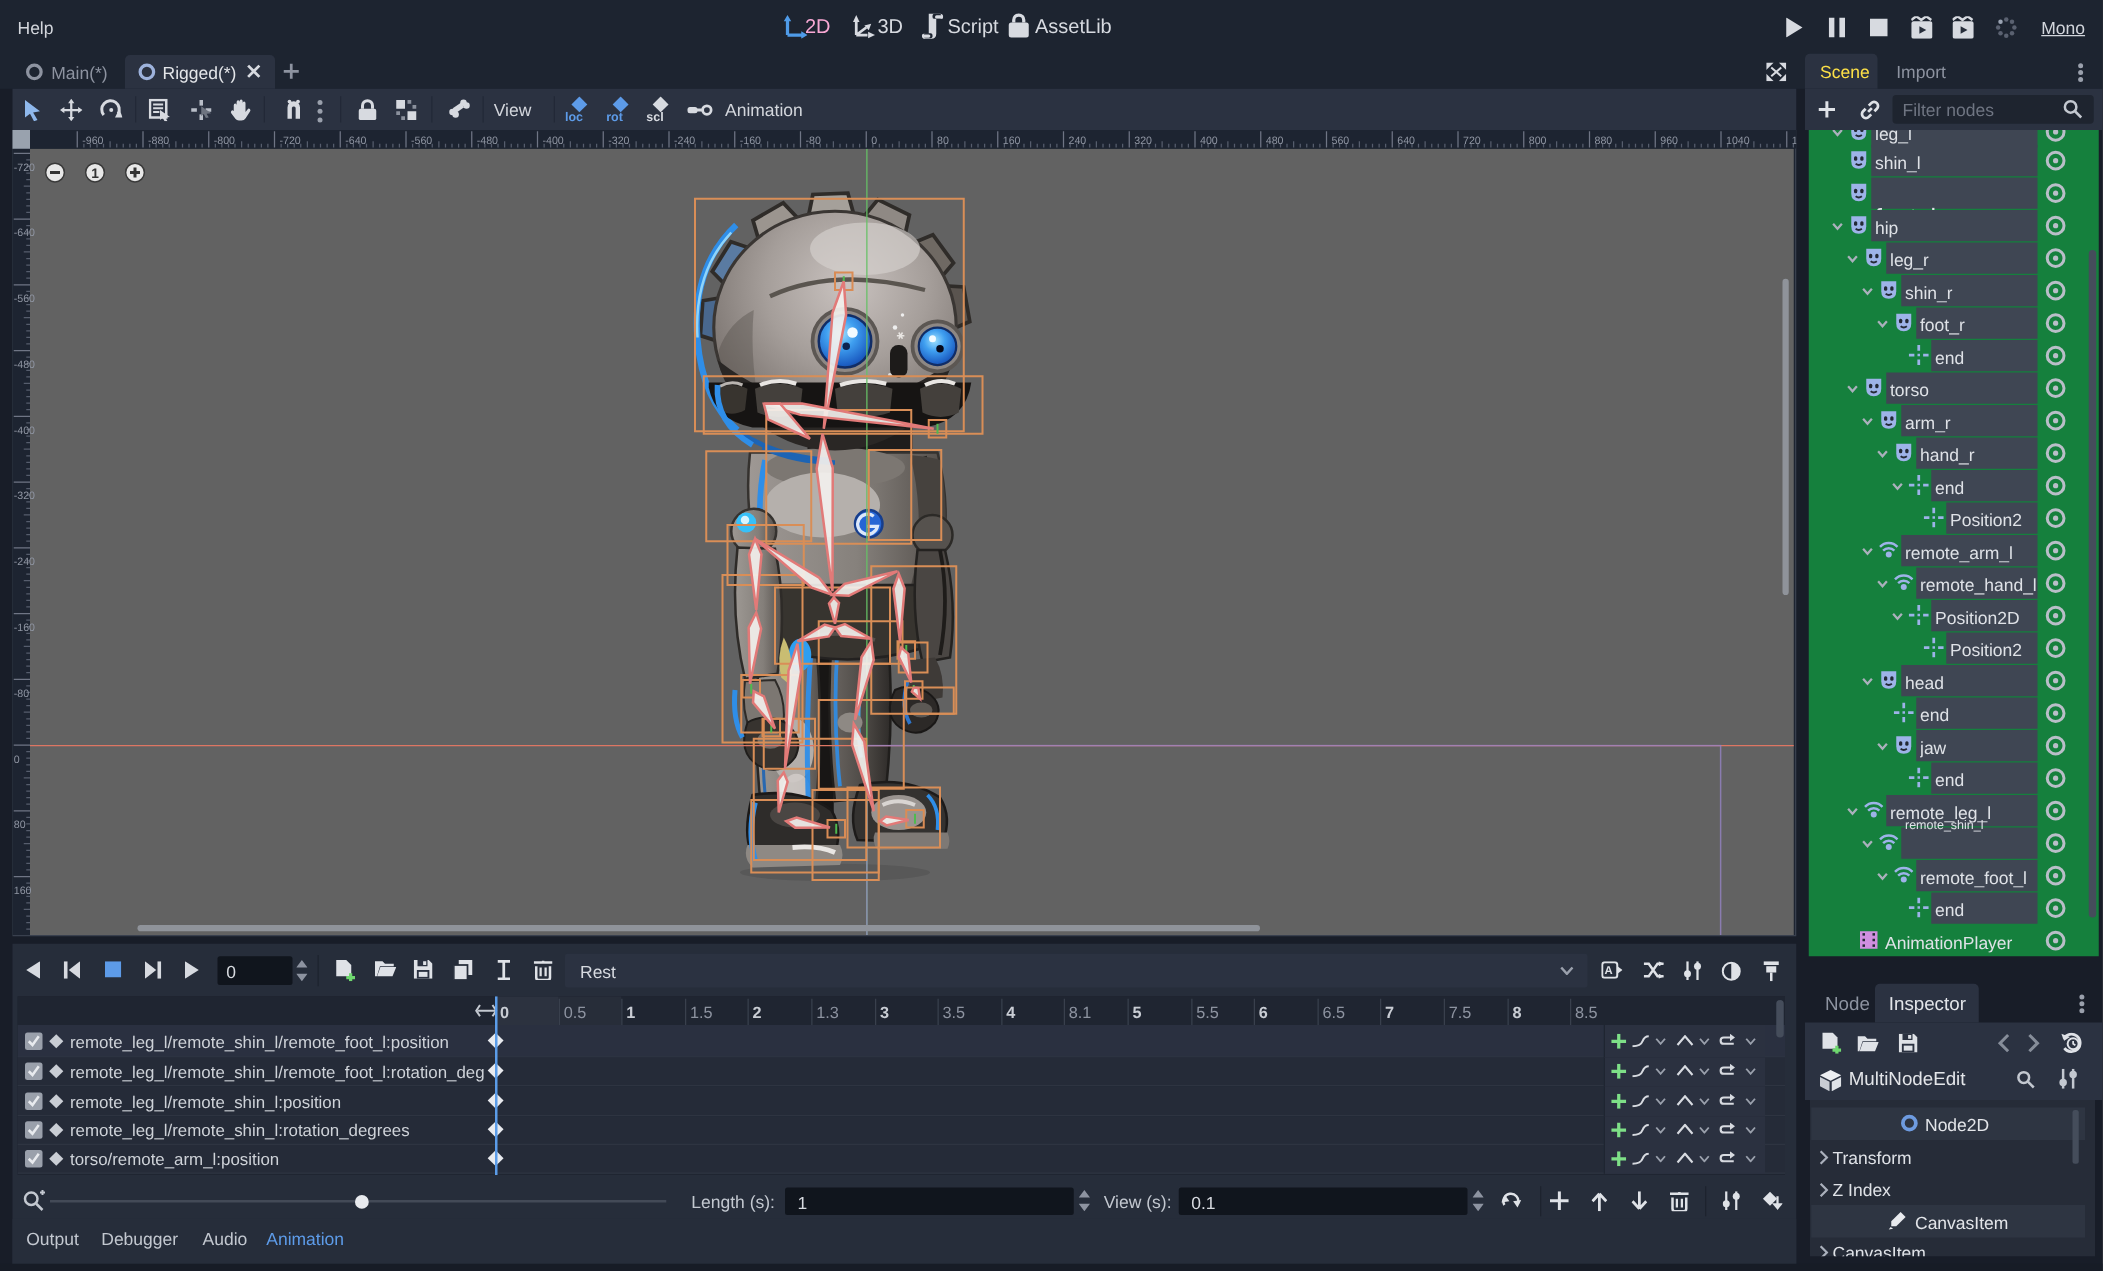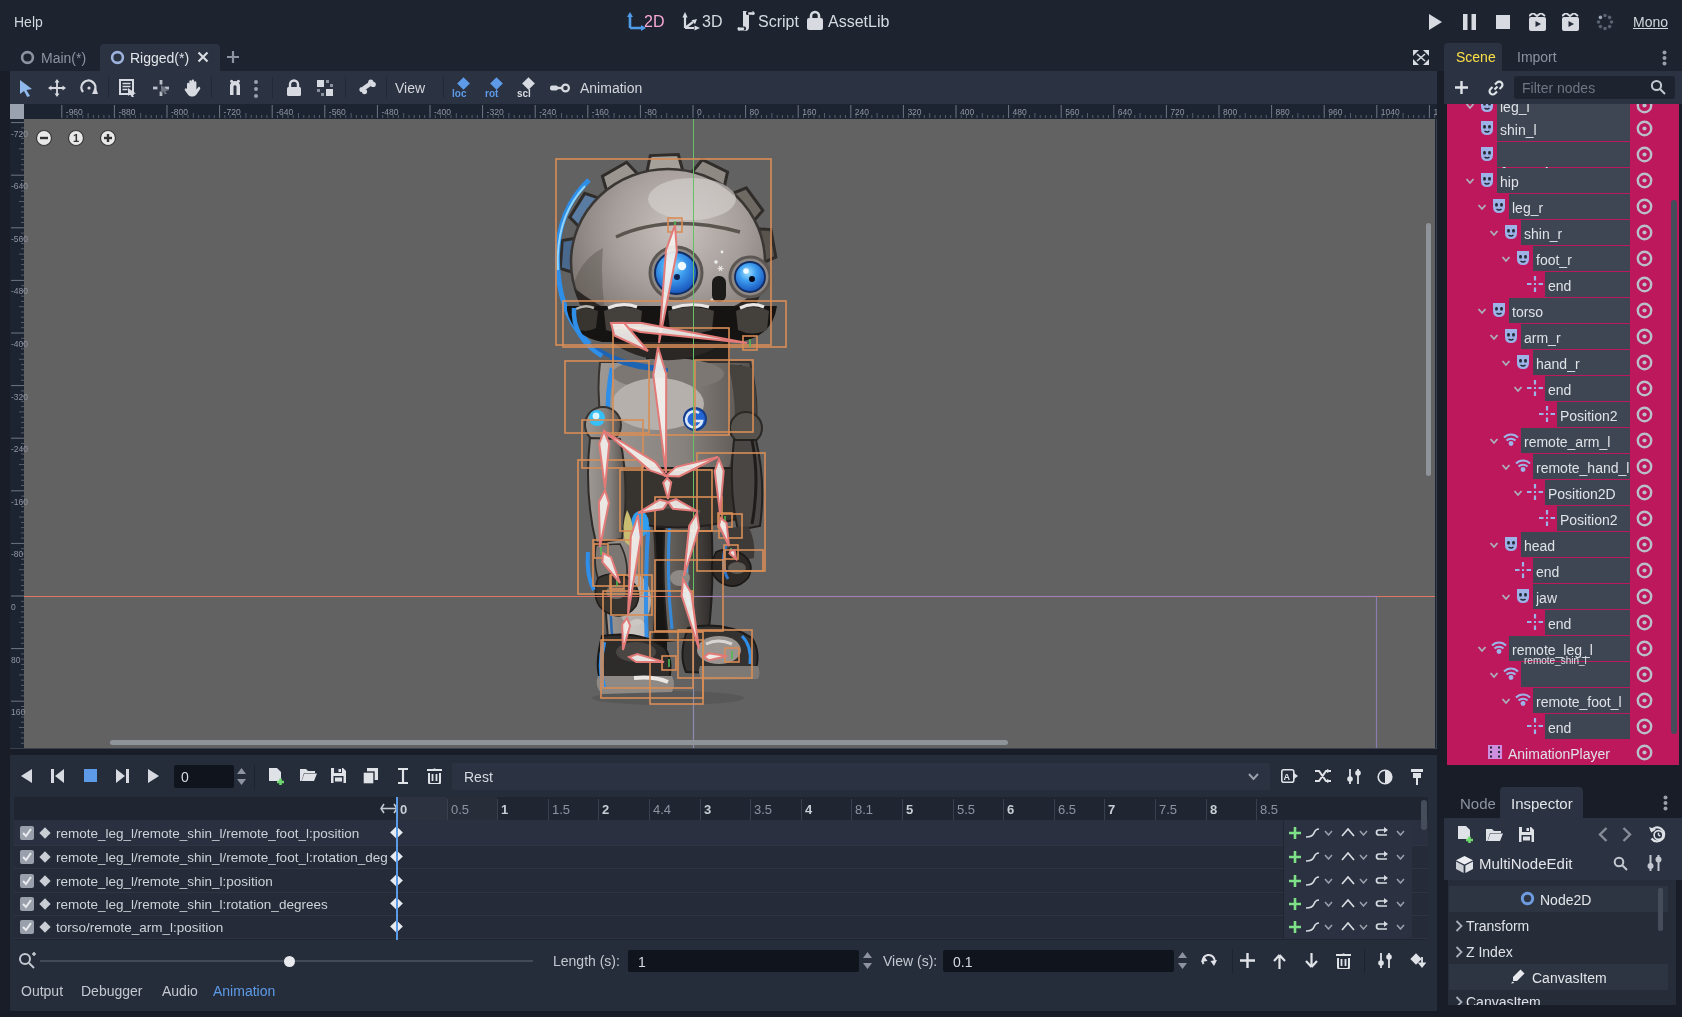--- a/index.html
+++ b/index.html
@@ -896,21 +896,21 @@
       <path d="M7 4.5 L9 2.5 a3 3 0 0 1 4.5 4.5 L11.5 9"></path>
       <path d="M9 11.5 L7 13.5 a3 3 0 0 1 -4.5 -4.5 L4.5 7"></path>
     </g>
   </svg>
 <div class="ab" style="left:1514px;top:76px;width:161px;height:23px;background:#1e242f;border-radius:3px"></div>
 <div class="ab" style="left:1522px;top:81px;font-size:14px;color:#6f7582;white-space:nowrap;line-height:1;">Filter nodes</div>
 <svg class="ab" style="left:1650px;top:79px" width="16" height="16" viewBox="0 0 16 16">
     <circle cx="6.5" cy="6.5" r="4.6" stroke="#c3c8d0" stroke-width="2" fill="none"></circle>
     <path d="M10 10 L15 15" stroke="#c3c8d0" stroke-width="2"></path>
   </svg>
-<div class="ab" style="left:1447px;top:104px;width:232px;height:661px;background:#be185d;overflow:hidden">
+<div class="ab" style="left:1447px;top:104px;width:232px;height:661px;background:#15803d;overflow:hidden">
     <div class="ab" style="left:50px;top:-11px;width:133px;height:25px;background:#3f4653"></div>
     <svg class="ab" style="left:18px;top:-3px" width="10" height="10" viewBox="0 0 10 10">
       <path d="M1.5 3 L5 7 L8.5 3" stroke="#aab0bc" stroke-width="1.8" fill="none"></path>
     </svg>
     <svg class="ab" style="left:32px;top:-7px" width="16" height="16" viewBox="0 0 16 16">
       <path d="M2 1 H14 V9 Q14 15 8 15 Q2 15 2 9 Z" fill="#9db3e8"></path>
       <rect x="4.2" y="5" width="2.6" height="3.6" rx="1.2" fill="#232935"></rect>
       <rect x="9.2" y="5" width="2.6" height="3.6" rx="1.2" fill="#232935"></rect>
       <path d="M5.5 11 Q8 13 10.5 11" stroke="#232935" stroke-width="1.4" fill="none"></path>
     </svg>
@@ -1467,21 +1467,21 @@
     <div class="ab" style="left:386px;top:5px;font-size:13px;color:#c9cdd4;font-weight:bold">0</div>
     <div class="ab" style="left:382px;top:2px;width:1px;height:21px;background:#39404d"></div>
     <div class="ab" style="left:437px;top:5px;font-size:13px;color:#8d93a0;font-weight:normal">0.5</div>
     <div class="ab" style="left:433px;top:2px;width:1px;height:21px;background:#39404d"></div>
     <div class="ab" style="left:487px;top:5px;font-size:13px;color:#c9cdd4;font-weight:bold">1</div>
     <div class="ab" style="left:483px;top:2px;width:1px;height:21px;background:#39404d"></div>
     <div class="ab" style="left:538px;top:5px;font-size:13px;color:#8d93a0;font-weight:normal">1.5</div>
     <div class="ab" style="left:534px;top:2px;width:1px;height:21px;background:#39404d"></div>
     <div class="ab" style="left:588px;top:5px;font-size:13px;color:#c9cdd4;font-weight:bold">2</div>
     <div class="ab" style="left:584px;top:2px;width:1px;height:21px;background:#39404d"></div>
-    <div class="ab" style="left:639px;top:5px;font-size:13px;color:#8d93a0;font-weight:normal">4.4</div>
+    <div class="ab" style="left:639px;top:5px;font-size:13px;color:#8d93a0;font-weight:normal">1.3</div>
     <div class="ab" style="left:635px;top:2px;width:1px;height:21px;background:#39404d"></div>
     <div class="ab" style="left:690px;top:5px;font-size:13px;color:#c9cdd4;font-weight:bold">3</div>
     <div class="ab" style="left:686px;top:2px;width:1px;height:21px;background:#39404d"></div>
     <div class="ab" style="left:740px;top:5px;font-size:13px;color:#8d93a0;font-weight:normal">3.5</div>
     <div class="ab" style="left:736px;top:2px;width:1px;height:21px;background:#39404d"></div>
     <div class="ab" style="left:791px;top:5px;font-size:13px;color:#c9cdd4;font-weight:bold">4</div>
     <div class="ab" style="left:787px;top:2px;width:1px;height:21px;background:#39404d"></div>
     <div class="ab" style="left:841px;top:5px;font-size:13px;color:#8d93a0;font-weight:normal">8.1</div>
     <div class="ab" style="left:837px;top:2px;width:1px;height:21px;background:#39404d"></div>
     <div class="ab" style="left:892px;top:5px;font-size:13px;color:#c9cdd4;font-weight:bold">5</div>

